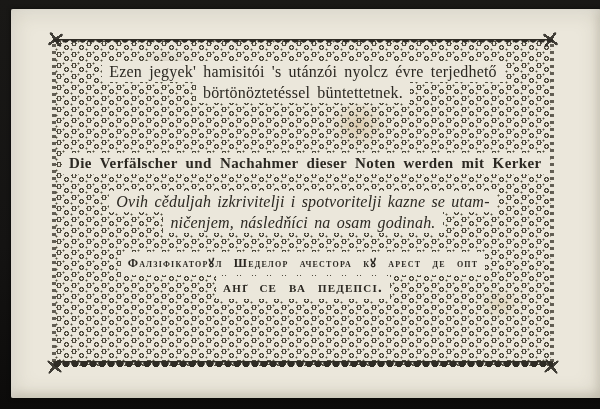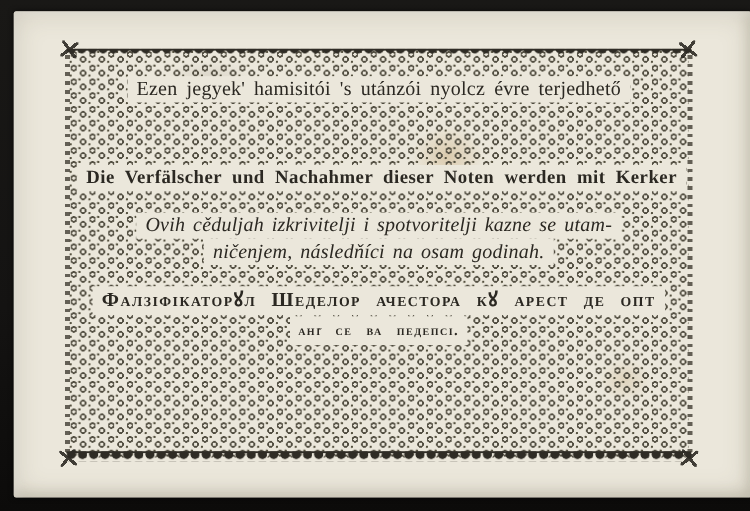--- a/index.html
+++ b/index.html
@@ -69,24 +69,24 @@
     display:inline-block;background:#ebe7db;padding:0 7px;
     color:#2b2822;font-size:16px;letter-spacing:.2px;
   }
   .hu .line>span{word-spacing:3px;}
   .de .line>span{font-weight:bold;font-size:15px;letter-spacing:.4px;word-spacing:4px;margin-top:33px;}
   .sk .line>span{word-spacing:5px;}
   .hr .line>span{word-spacing:2px;font-style:italic;}
   .cy{margin-bottom:0;}
   .cy .line{line-height:23px;}
   .cy .line>span{
-    font-weight:bold;font-variant:small-caps;font-size:16px;
+    font-weight:bold;font-variant:small-caps;font-size:12px;
     letter-spacing:1.2px;word-spacing:7px;
   }
-  .cy .line.second>span{font-size:12px;}
+  .cy .line.second>span{font-size:15px;}
 </style>
 </head>
 <body>
 
 <div class="photo">
   <div class="paper">
     <div class="stain a"></div>
     <div class="stain b"></div>
     <div class="stain c"></div>
 
@@ -95,20 +95,21 @@
       <div class="band bottom"></div>
       <div class="edge l"></div>
       <div class="edge r"></div>
       <div class="fl tl"></div>
       <div class="fl tr"></div>
       <div class="fl bl"></div>
       <div class="fl br"></div>
 
       <div class="block hu">
         <div class="line"><span>Ezen jegyek' hamisitói 's utánzói nyolcz évre terjedhető</span></div>
+        <div class="line"><span>börtönöztetéssel büntettetnek.</span></div>
       </div>
 
       <div class="block de">
         <div class="line"><span>Die Verfälscher und Nachahmer dieser Noten werden mit Kerker</span></div>
       </div>
 
 
       <div class="block hr">
         <div class="line"><span>Ovih cěduljah izkrivitelji i spotvoritelji kazne se utam-</span></div>
         <div class="line"><span>ničenjem, následňíci na osam godinah.</span></div>

